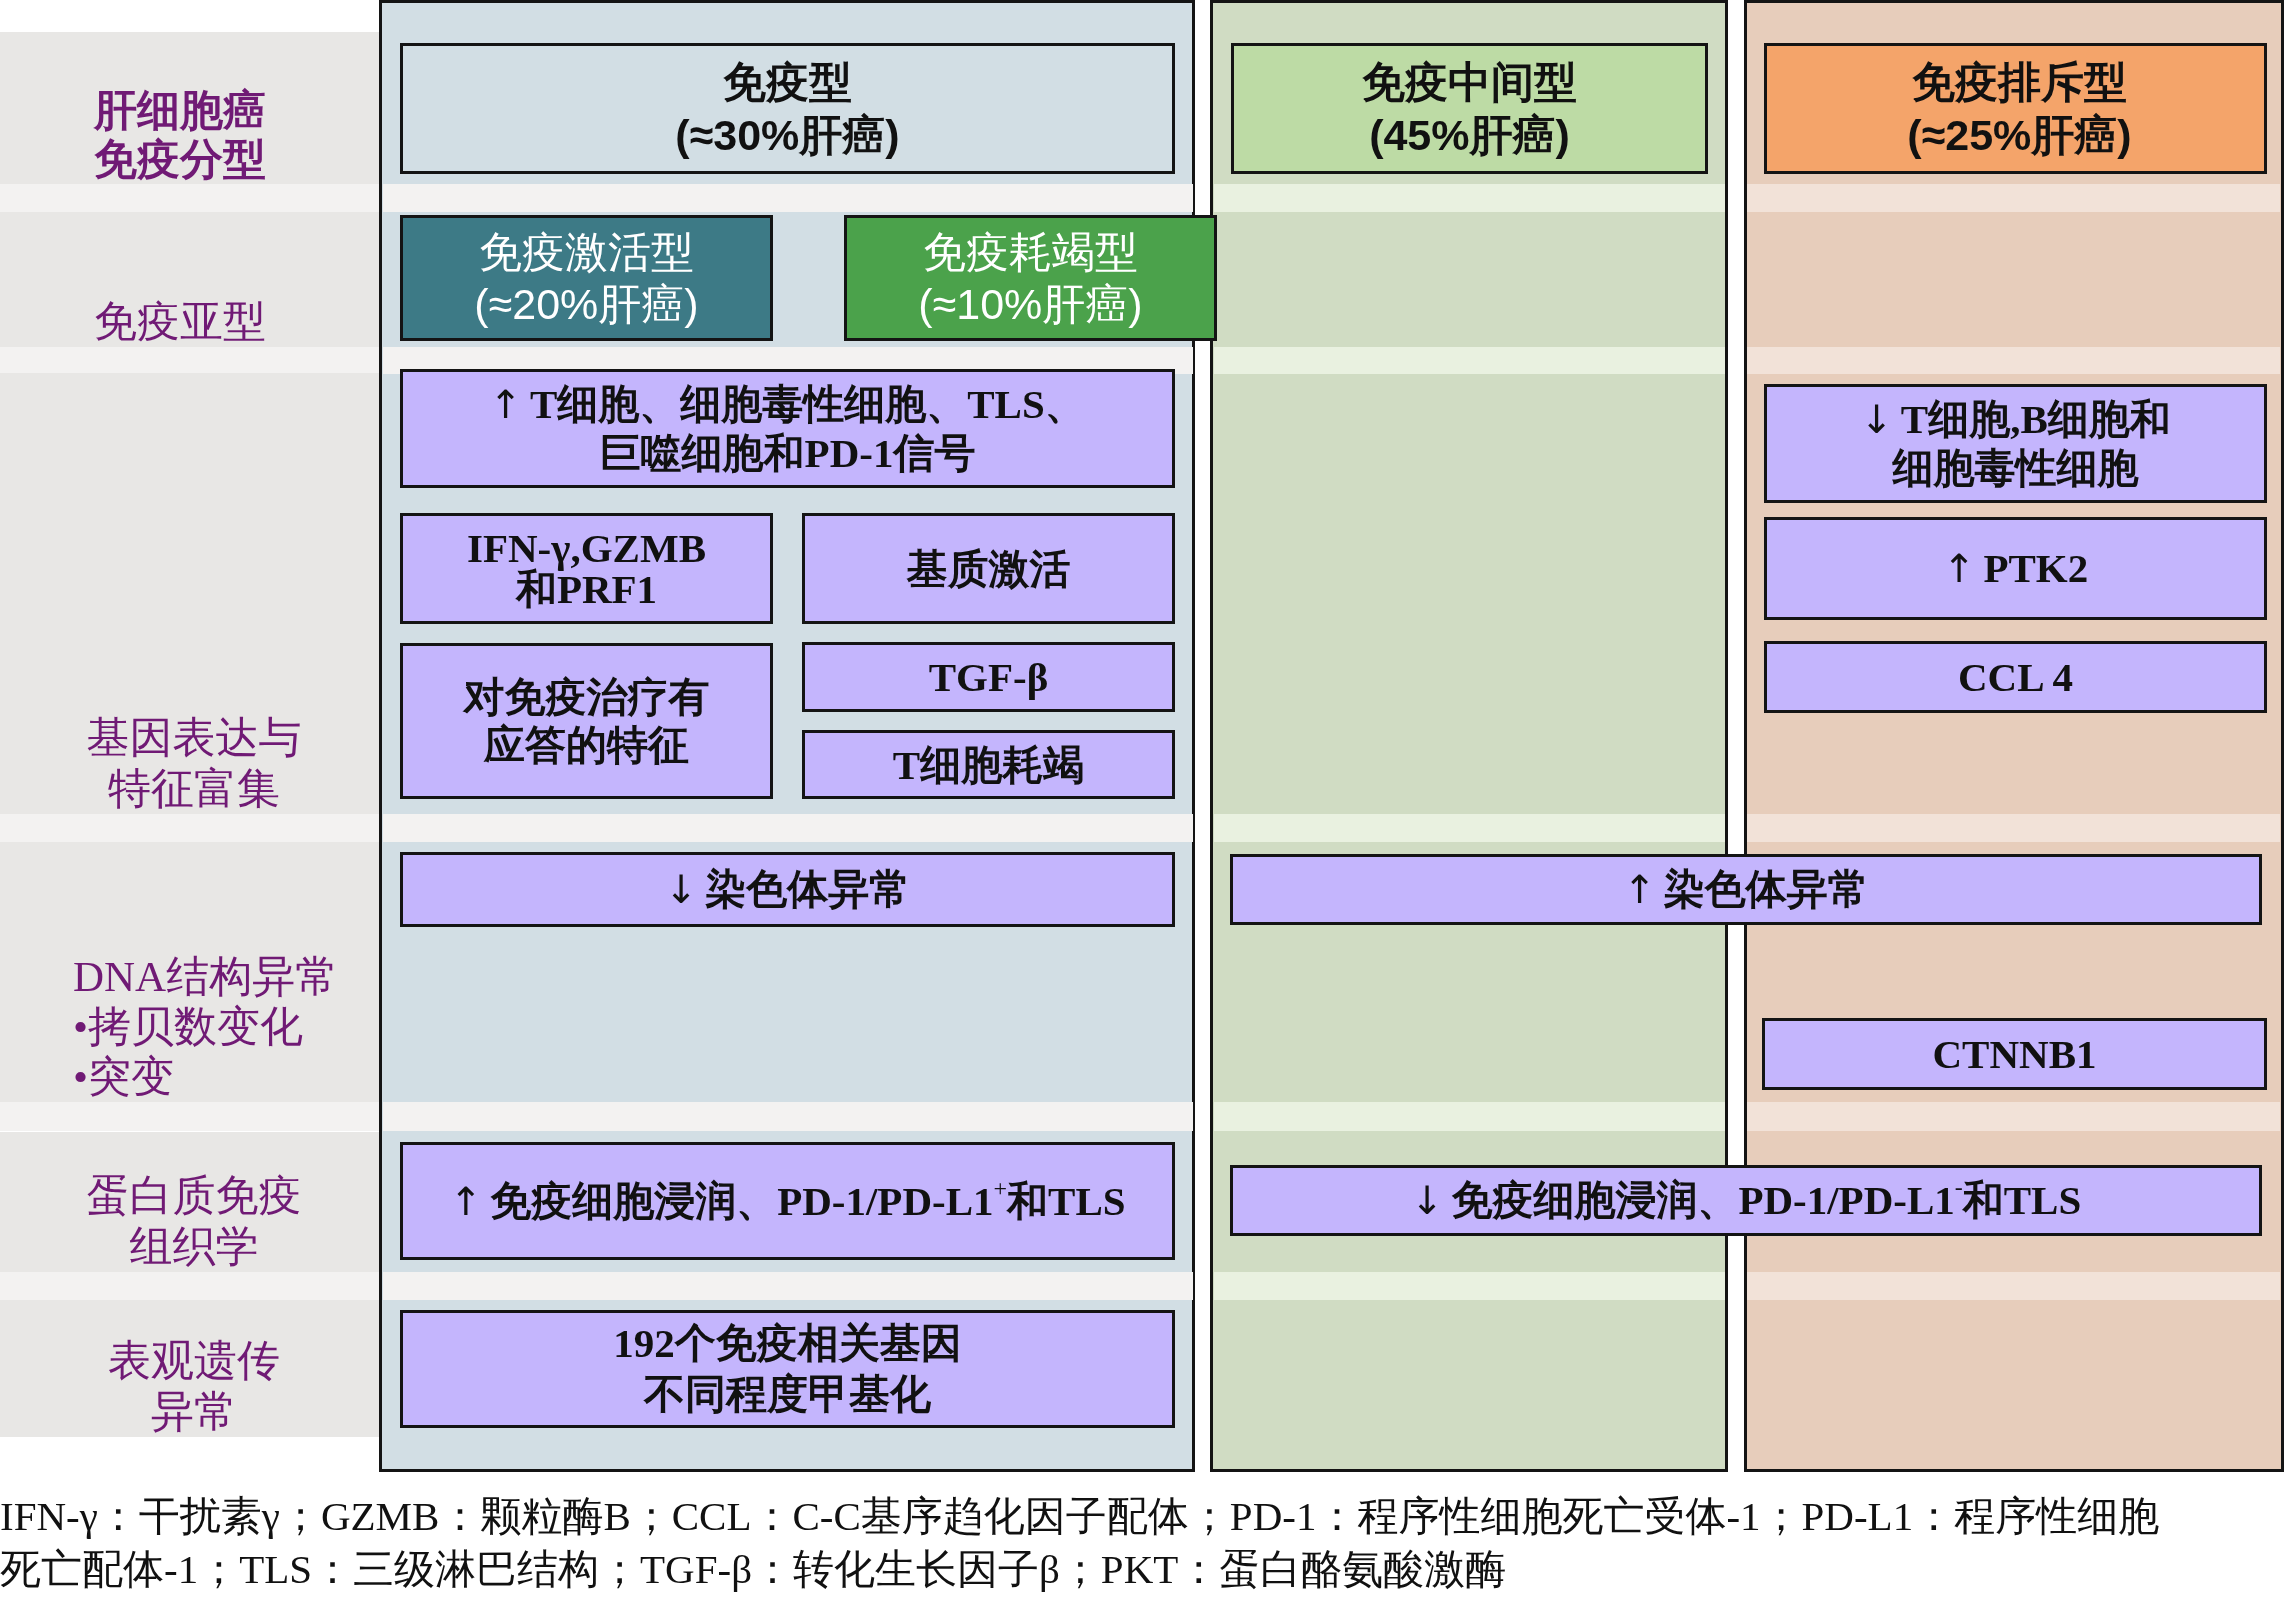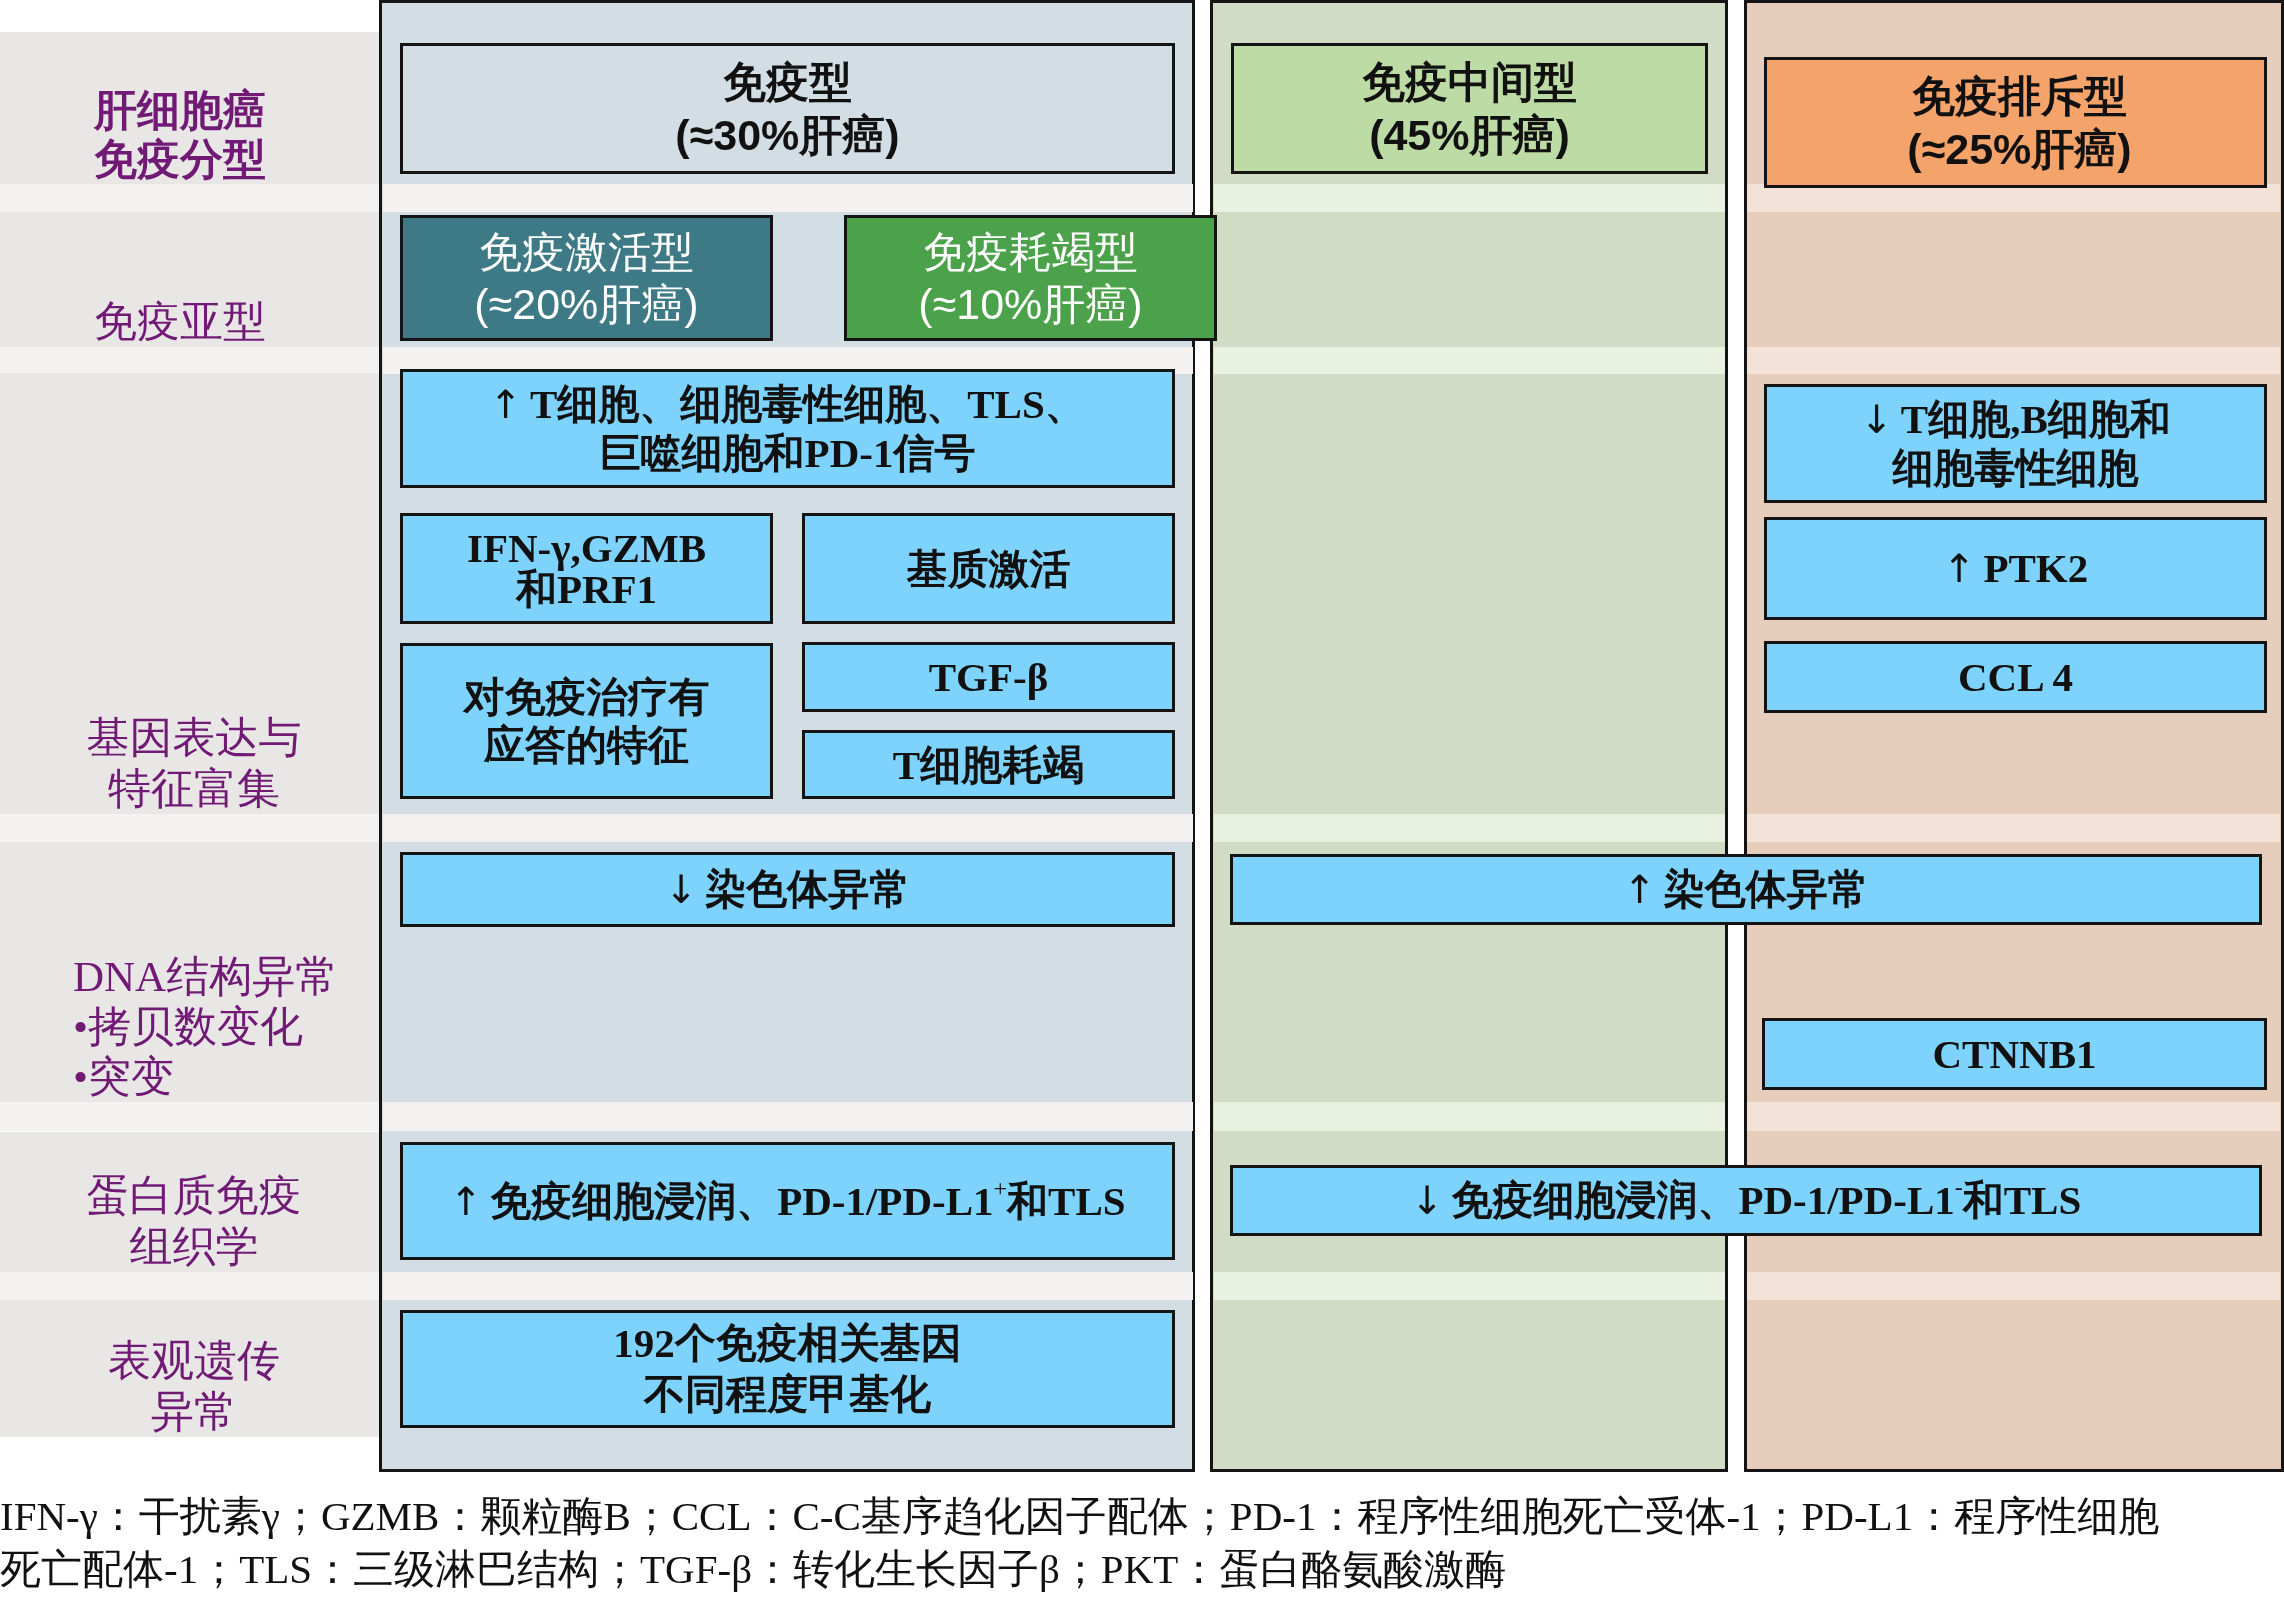--- a/index.html
+++ b/index.html
@@ -14,21 +14,21 @@
   .label {
     left:0; width:360px; display:flex; flex-direction:column;
     align-items:center; justify-content:flex-end; text-align:center;
     font-size:43px; line-height:51px; white-space:nowrap; color:#701a75;
   }
   .label.sans-bold { font-family:"Liberation Sans","DejaVu Sans",sans-serif; font-weight:bold; font-size:43px; line-height:49px; }
   .label.sans { font-family:"Liberation Sans","DejaVu Sans",sans-serif; font-weight:normal; }
   .label.serif { font-family:"Liberation Serif","DejaVu Serif",serif; font-weight:normal;padding-left:28px; }
   .label.left { left:45px; width:333px; align-items:flex-start; text-align:left; }
   .box {
-    border:3.3px solid #141414; background:#7dd3fc;
+    border:3.3px solid #141414; background:#c4b5fd;
     display:flex; flex-direction:column; align-items:center; justify-content:center;
     text-align:center; white-space:nowrap;
     font-family:"Liberation Serif","DejaVu Serif",serif; font-weight:bold;
     font-size:41px; line-height:48px; color:#111111;
   }
   .box.tight { line-height:41px; }
   .box.title {
     font-family:"Liberation Sans","DejaVu Sans",sans-serif; font-weight:bold;
     font-size:43px; line-height:53px;
   }
@@ -111,21 +111,21 @@
 </div>
 
 <div class="abs box title" style="left: 400px; top: 43px; width: 775px; height: 131px; background-color: rgb(210, 222, 228);">
   <span class="line">免疫型</span>
   <span class="line">(≈30%肝癌)</span>
 </div>
 <div class="abs box title" style="left: 1231px; top: 43px; width: 477px; height: 131px; background-color: rgb(189, 219, 165);">
   <span class="line">免疫中间型</span>
   <span class="line">(45%肝癌)</span>
 </div>
-<div class="abs box title" style="left: 1764px; top: 57px; width: 503px; height: 131px; background-color: rgb(244, 164, 106); padding-left: 8px;">
+<div class="abs box title" style="left: 1764px; top: 43px; width: 503px; height: 131px; background-color: rgb(244, 164, 106); padding-left: 8px;">
   <span class="line">免疫排斥型</span>
   <span class="line">(≈25%肝癌)</span>
 </div>
 
 <div class="abs box subtype" style="left: 400px; top: 215px; width: 373px; height: 126px; background-color: rgb(61, 122, 134);">
   <span class="line">免疫激活型</span>
   <span class="line">(≈20%肝癌)</span>
 </div>
 <div class="abs box subtype" style="left: 844px; top: 215px; width: 373px; height: 126px; background-color: rgb(75, 162, 75);">
   <span class="line">免疫耗竭型</span>

